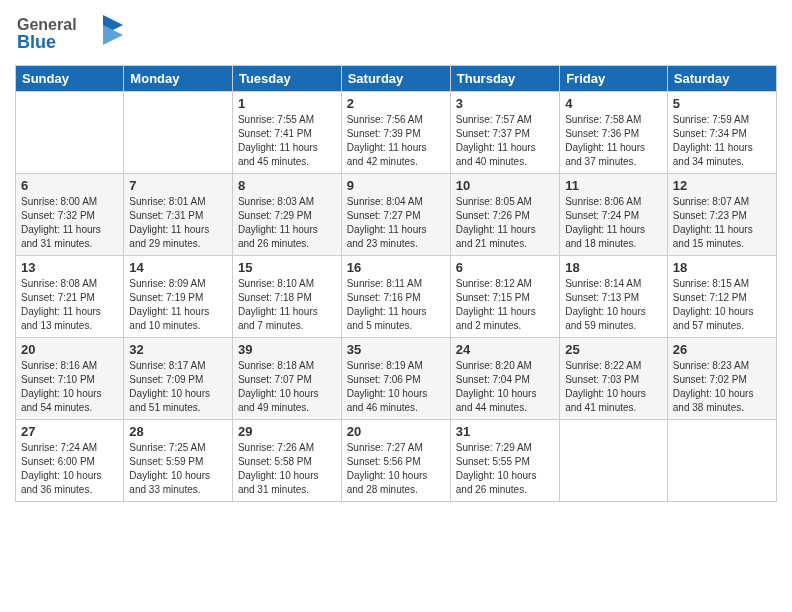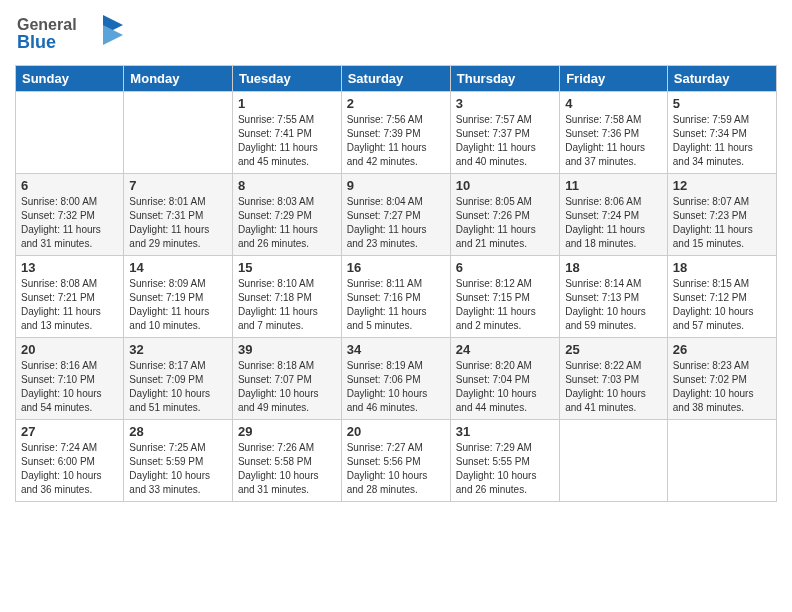--- a/index.html
+++ b/index.html
@@ -205,21 +205,21 @@
         </td>
         <td>
           <span class="day-number">32</span>
           <div class="day-info">Sunrise: 8:17 AM<br>Sunset: 7:09 PM<br>Daylight: 10 hours and 51 minutes.</div>
         </td>
         <td>
           <span class="day-number">39</span>
           <div class="day-info">Sunrise: 8:18 AM<br>Sunset: 7:07 PM<br>Daylight: 10 hours and 49 minutes.</div>
         </td>
         <td>
-          <span class="day-number">34</span>
+          <span class="day-number">35</span>
           <div class="day-info">Sunrise: 8:19 AM<br>Sunset: 7:06 PM<br>Daylight: 10 hours and 46 minutes.</div>
         </td>
         <td>
           <span class="day-number">24</span>
           <div class="day-info">Sunrise: 8:20 AM<br>Sunset: 7:04 PM<br>Daylight: 10 hours and 44 minutes.</div>
         </td>
         <td>
           <span class="day-number">25</span>
           <div class="day-info">Sunrise: 8:22 AM<br>Sunset: 7:03 PM<br>Daylight: 10 hours and 41 minutes.</div>
         </td>

